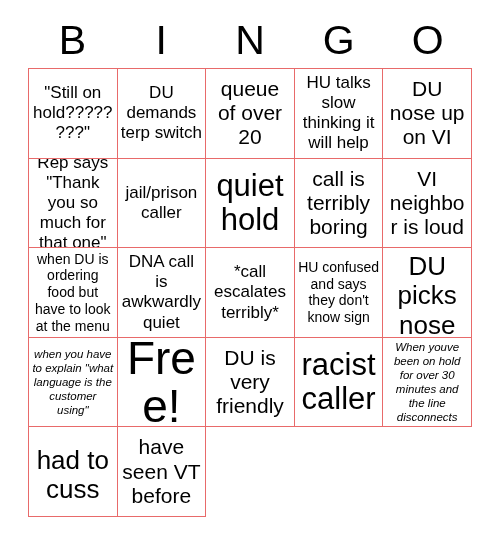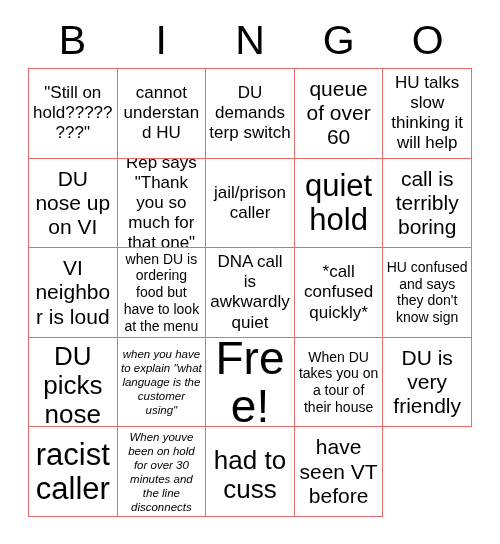--- a/index.html
+++ b/index.html
@@ -98,27 +98,24 @@
     <div class="header-letter">N</div>
     <div class="header-letter">G</div>
     <div class="header-letter">O</div>
   </div>
 
   <div class="grid" id="bingo-grid">
       <div class="cell fs-m">
         <span class="cell-text">"Still on hold????????"</span>
       </div>
       <div class="cell fs-m">
-        <span class="cell-text">cannot understand HU</span>
-      </div>
-      <div class="cell fs-m">
         <span class="cell-text">DU demands terp switch</span>
       </div>
       <div class="cell fs-l">
-        <span class="cell-text">queue of over 60</span>
+        <span class="cell-text">queue of over 20</span>
       </div>
       <div class="cell fs-m">
         <span class="cell-text">HU talks slow thinking it will help</span>
       </div>
       <div class="cell fs-l">
         <span class="cell-text">DU nose up on VI</span>
       </div>
       <div class="cell fs-m">
         <span class="cell-text">Rep says "Thank you so much for that one"</span>
       </div>
@@ -134,36 +131,33 @@
       <div class="cell fs-l">
         <span class="cell-text">VI neighbor is loud</span>
       </div>
       <div class="cell fs-s">
         <span class="cell-text">when DU is ordering food but have to look at the menu</span>
       </div>
       <div class="cell fs-m">
         <span class="cell-text">DNA call is awkwardly quiet</span>
       </div>
       <div class="cell fs-m">
-        <span class="cell-text">*call confused quickly*</span>
+        <span class="cell-text">*call escalates terribly*</span>
       </div>
       <div class="cell fs-s">
         <span class="cell-text">HU confused and says they don't know sign</span>
       </div>
       <div class="cell fs-xl">
         <span class="cell-text">DU picks nose</span>
       </div>
       <div class="cell fs-xs">
         <span class="cell-text">when you have to explain "what language is the customer using"</span>
       </div>
       <div class="cell fs-free">
         <span class="cell-text">Free!</span>
-      </div>
-      <div class="cell fs-s">
-        <span class="cell-text">When DU takes you on a tour of their house</span>
       </div>
       <div class="cell fs-l">
         <span class="cell-text">DU is very friendly</span>
       </div>
       <div class="cell fs-xxl">
         <span class="cell-text">racist caller</span>
       </div>
       <div class="cell fs-xs">
         <span class="cell-text">When youve been on hold for over 30 minutes and the line disconnects</span>
       </div>

